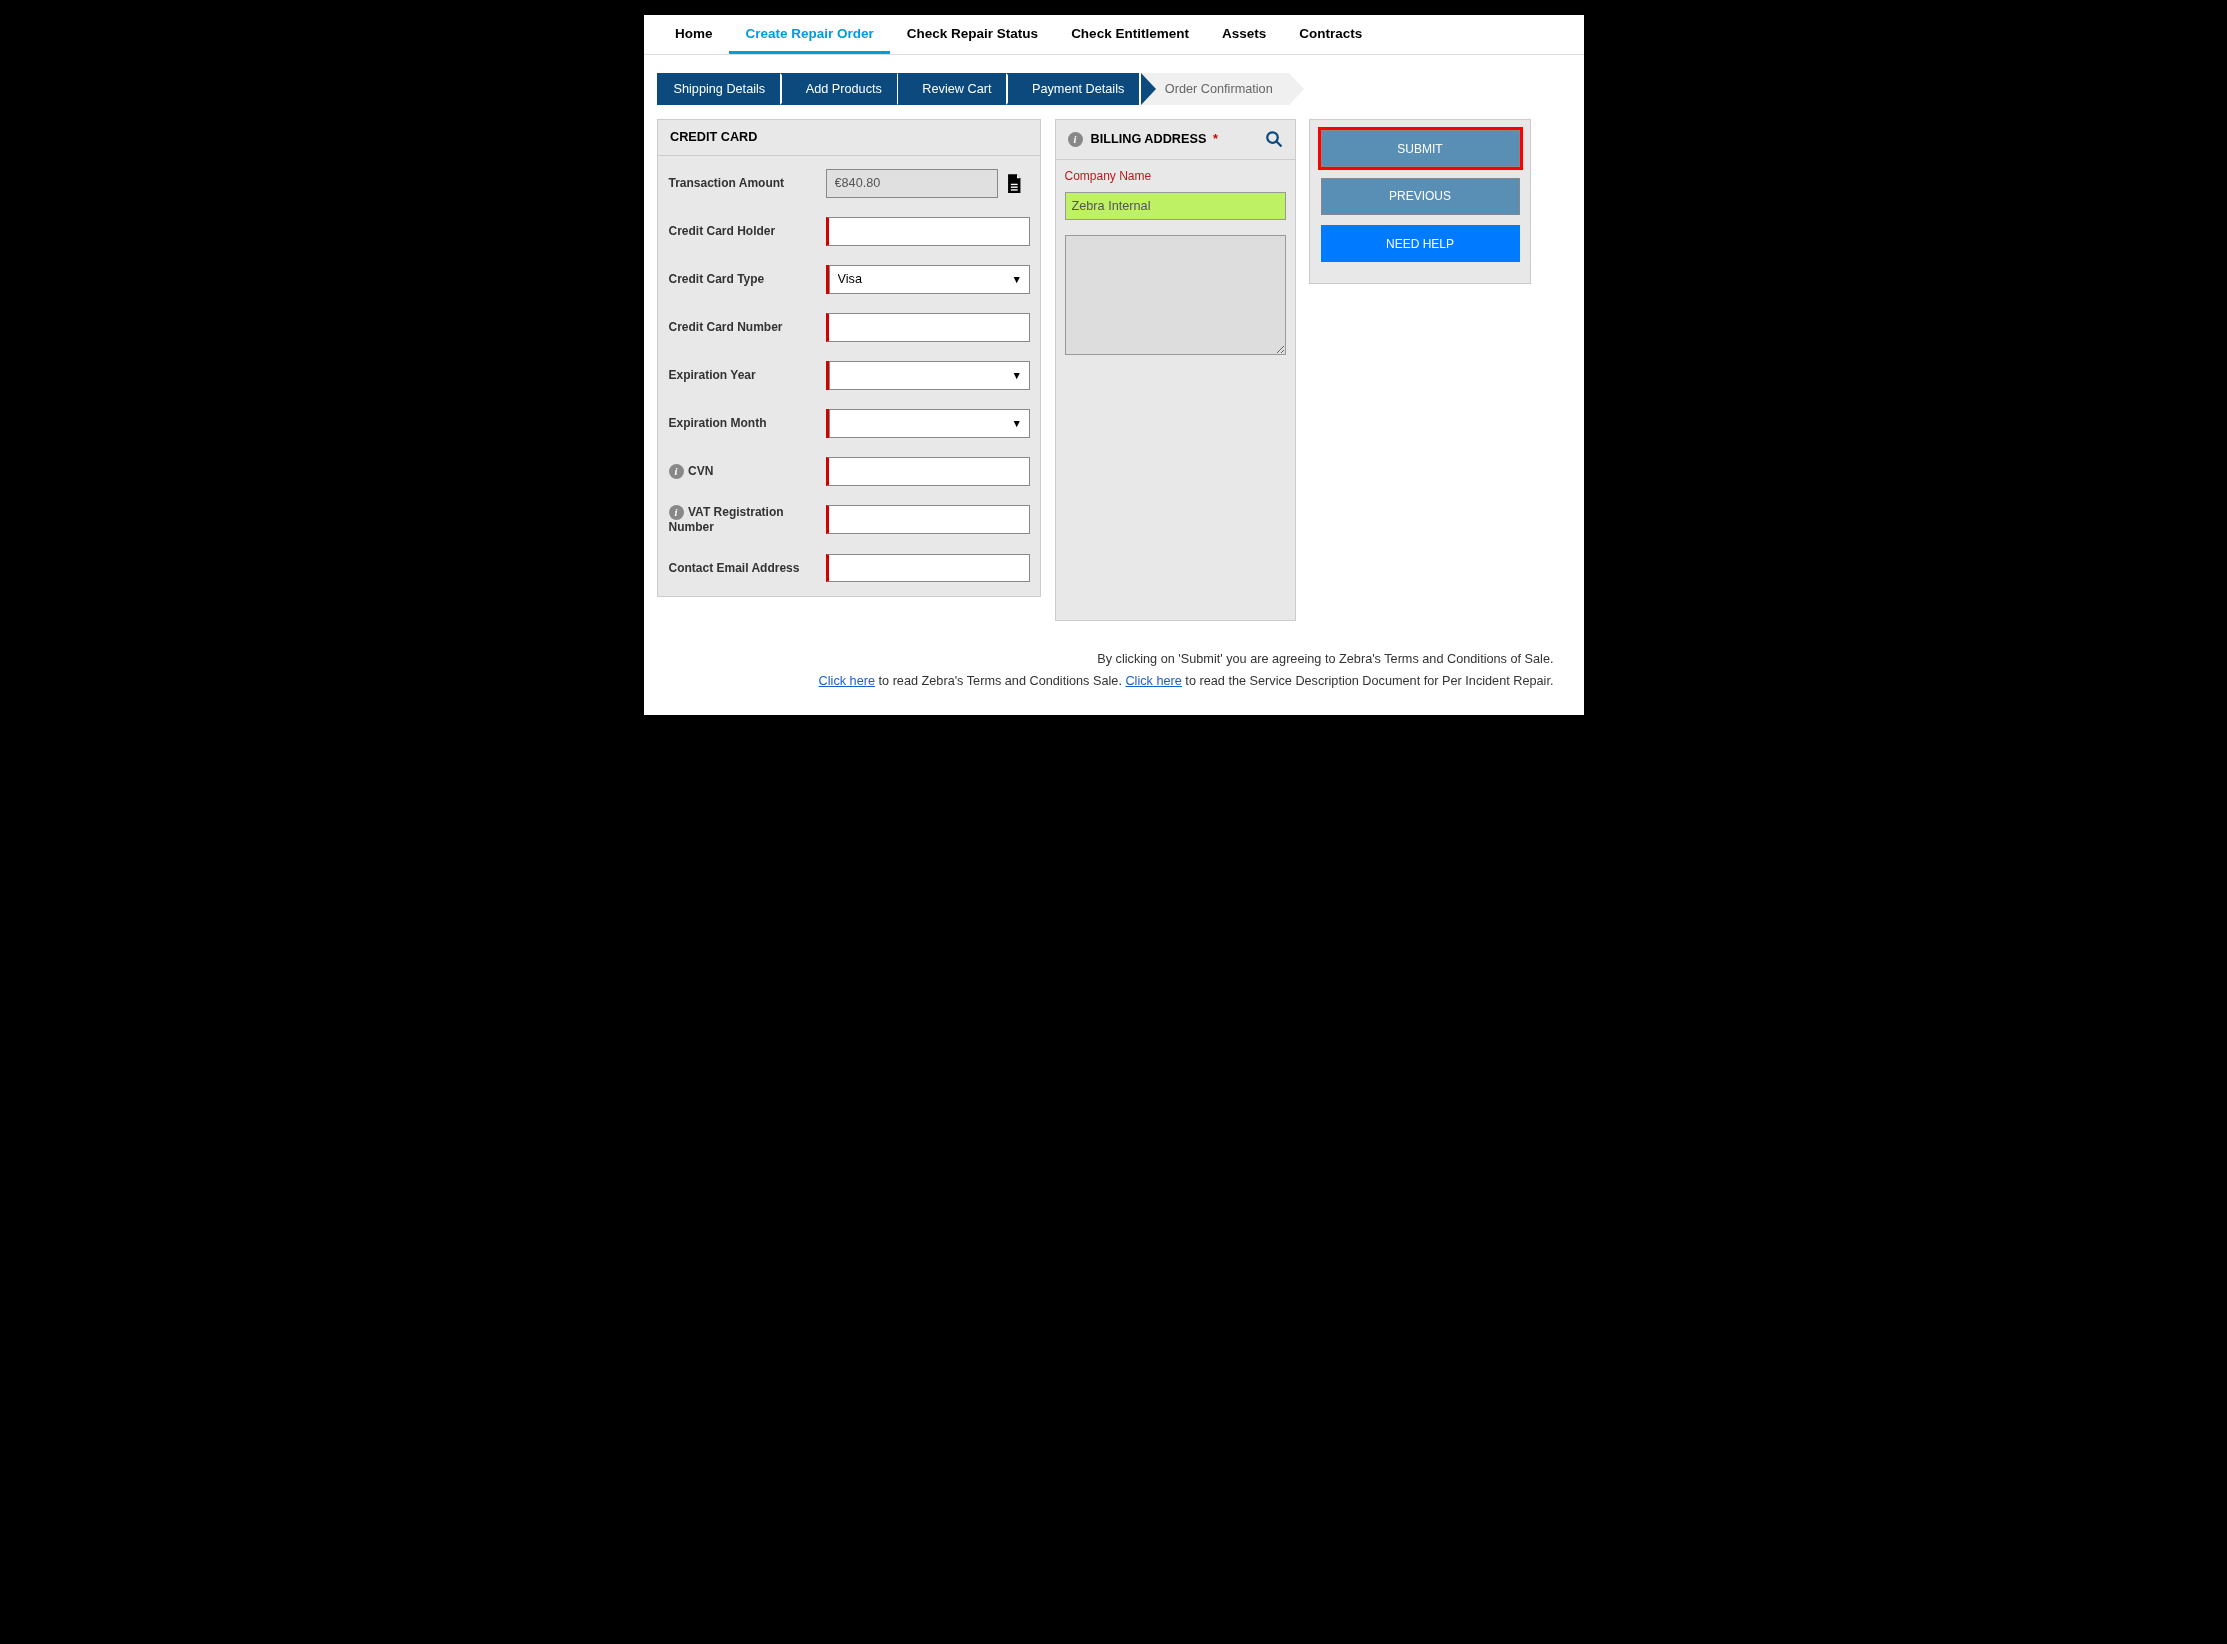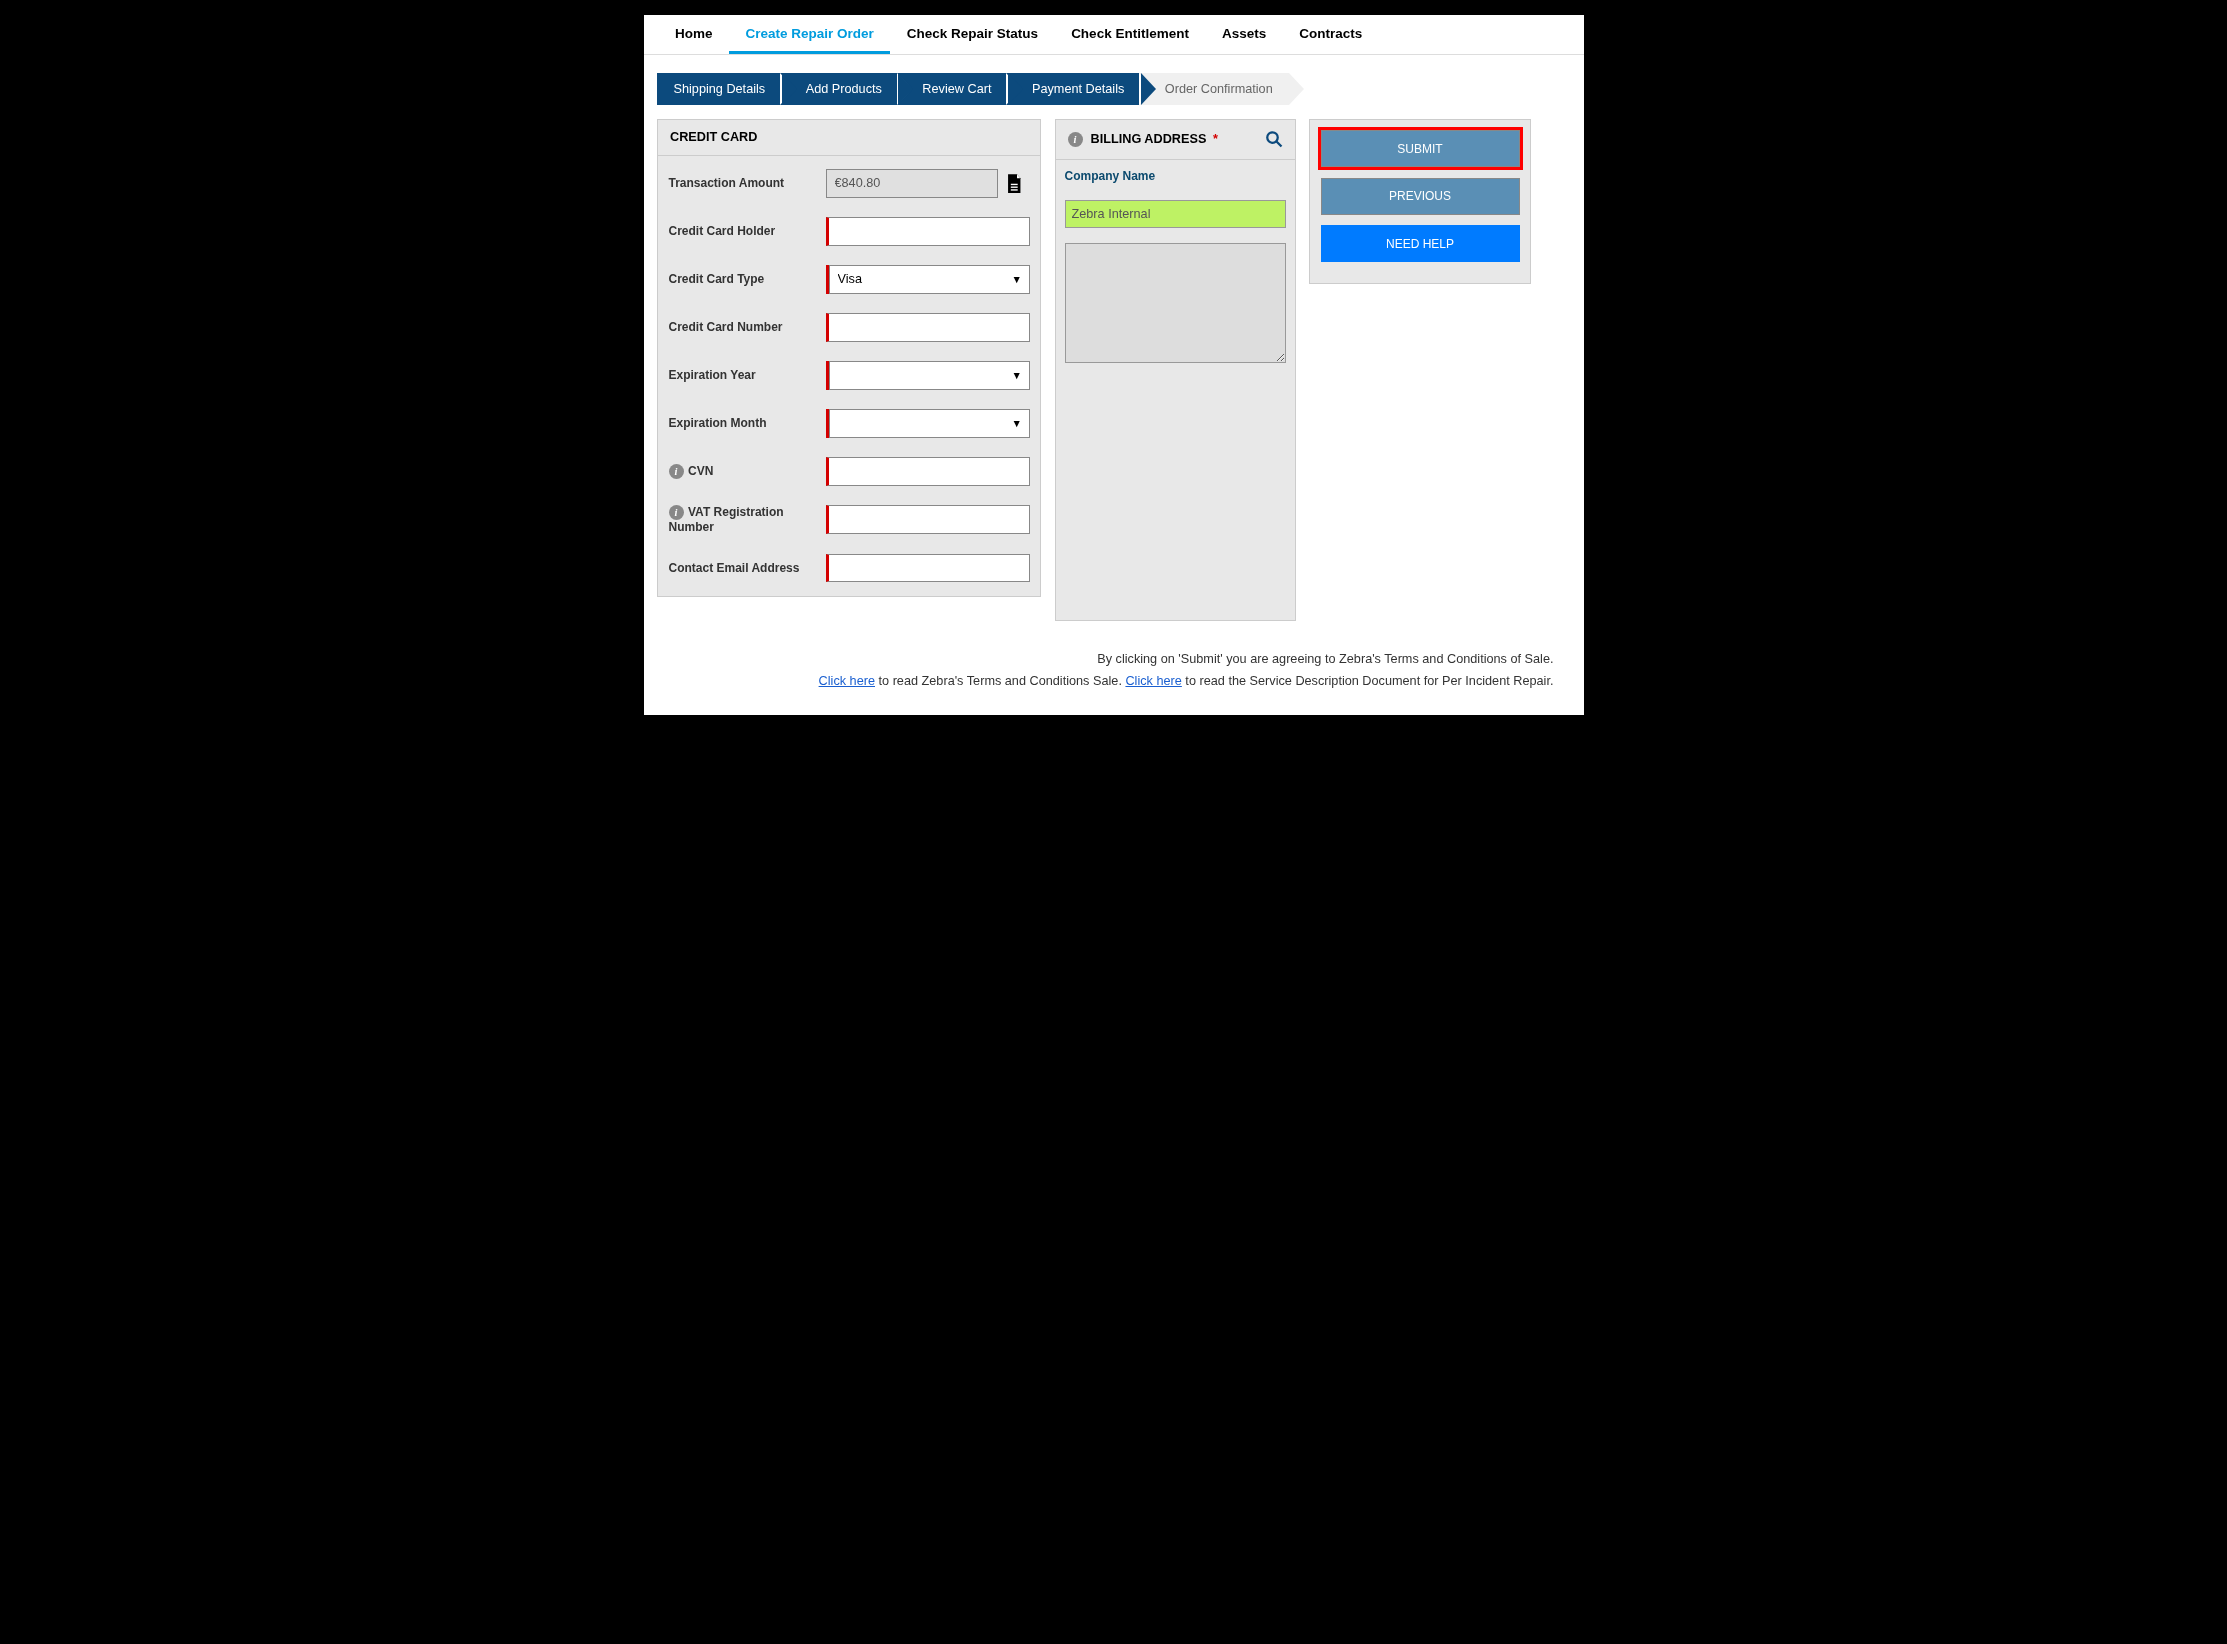--- a/index.html
+++ b/index.html
@@ -30,21 +30,21 @@
 .inp.ro { background: #e0e0e0; color: #555; }
 .req-left { border-left: 3.7px solid #d40000; }
 .selwrap { position: relative; width: 100%; }
 .sel { appearance: none; -webkit-appearance: none; padding-right: 25.5px; }
 .selarrow { position: absolute; right: 7.5px; top: 50%; transform: translateY(-50%); pointer-events: none; font-size: 10.5px; }
 .info-ico { display:inline-flex; width:15px; height:15px; border-radius:50%; background:#888; color:#fff; font-size:10.5px; font-weight:bold; align-items:center; justify-content:center; margin-right:4.5px; font-style: italic; font-family: Georgia, serif; }
 .docicon { width:16.5px; height:19.5px; }
 .redstar { color: #d40000; font-weight: bold; margin-left: 3px; }
 .searchico { color:#0c4a7d; }
 .billbody { padding: 9px; }
-.billlbl { font-size: 12px; font-weight: bold; color: #0c4a6e; margin-bottom: 17px; }
+.billlbl { font-size: 12px; font-weight: normal; color: #b91c1c; margin-bottom: 9px; }
 .billinp { width:100%; height:28.5px; border:0.7px solid #999; background:#bef264; padding:0 6px; font-size:12.7px; color:#555; }
 .tarea { width:100%; height:120px; border:0.7px solid #999; background:#ddd; margin-top:15px; resize:both; }
 .btn { display:block; width:100%; padding:10.5px 0; font-size:12px; color:#fff; border:0.7px solid #888; background:#5a8fb5; text-align:center; cursor:pointer; margin-bottom:10.5px; }
 .btn.submit-focus { outline: 3.7px solid #ff0000; outline-offset: 0; }
 .btn.help { background:#007bff; border-color:#007bff; }
 .footer { padding: 15px 30px 22.5px; font-size: 12.7px; color:#333; line-height: 1.7; text-align: right; }
 .footer a { color:#1a5fd0; text-decoration: underline; }
 </style>
 </head>
 <body>

